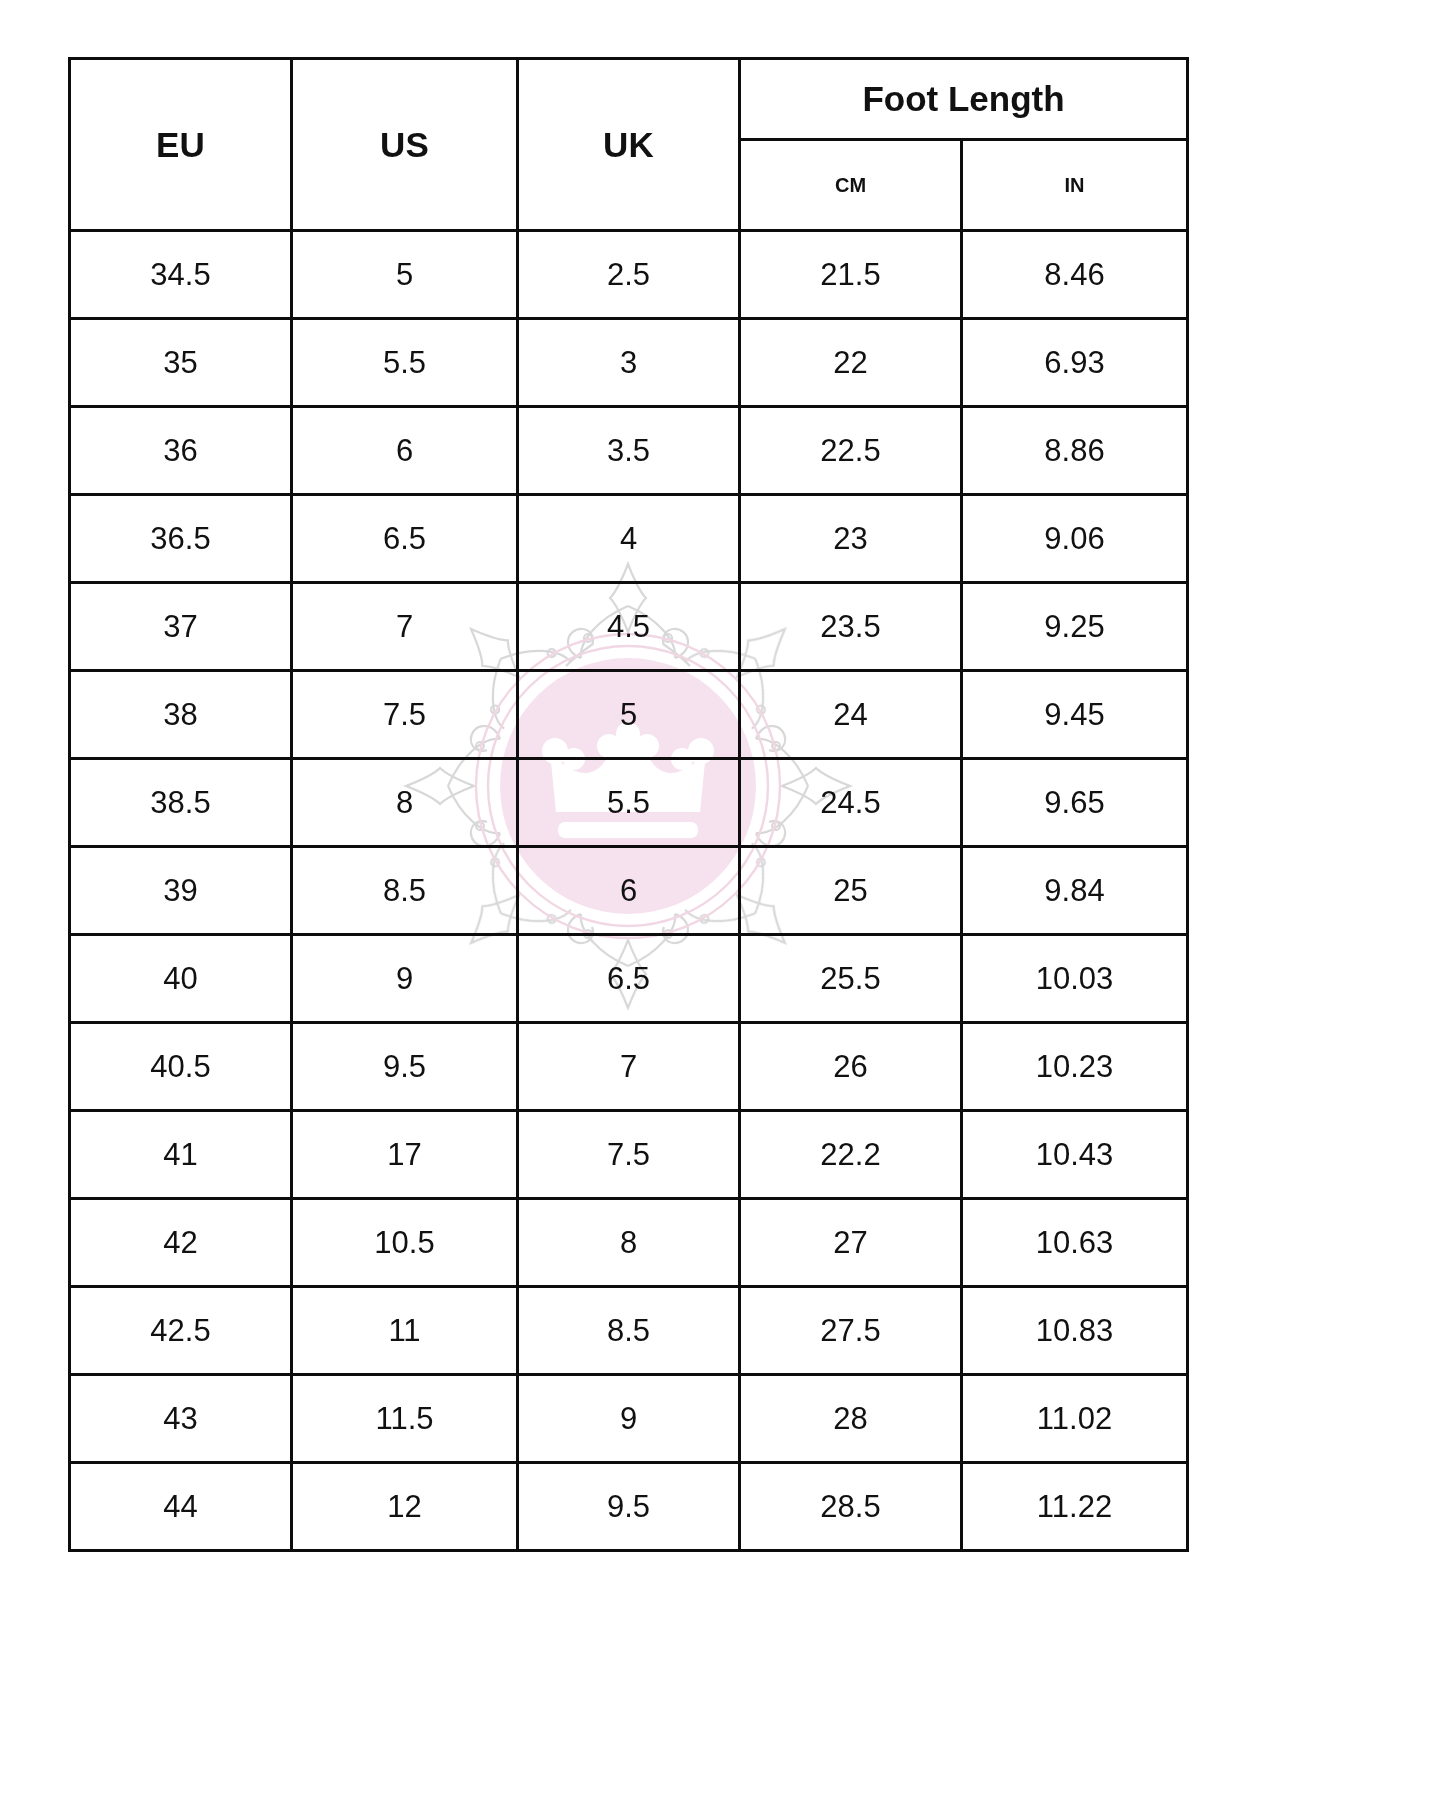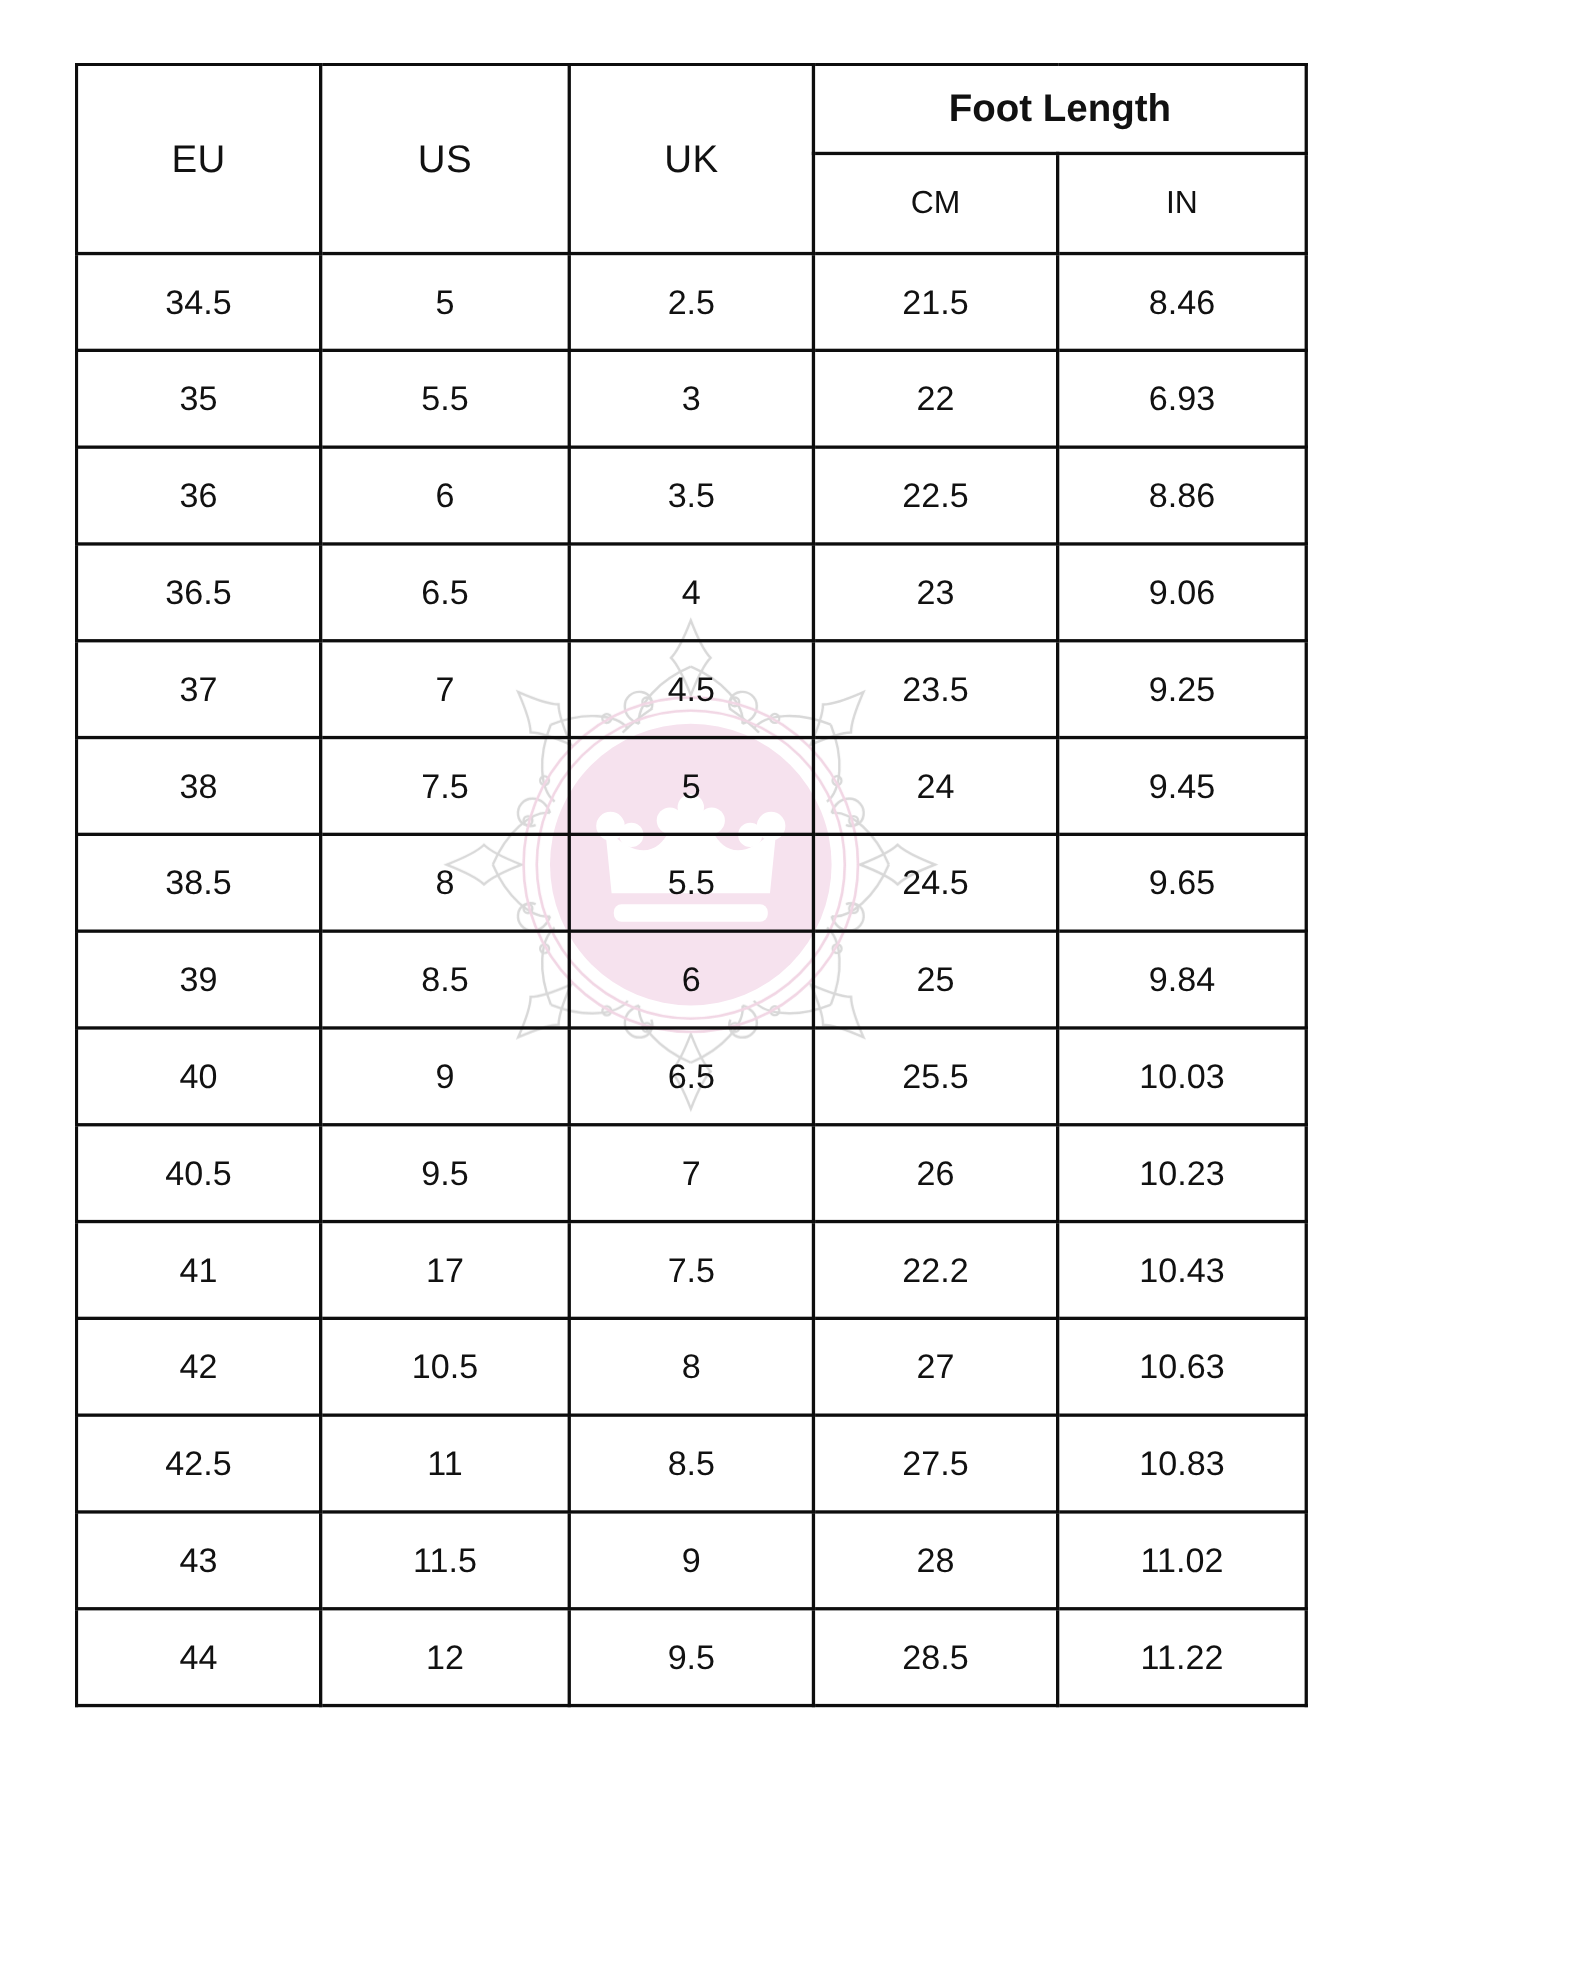--- a/index.html
+++ b/index.html
@@ -61,32 +61,32 @@
   
   col.c-eu { width: 222px; }
   col.c-us { width: 226px; }
   col.c-uk { width: 222px; }
   col.c-cm { width: 222px; }
   col.c-in { width: 226px; }
 
   th.head-main {
     height: 166px;
     font-size: 35px;
-    font-weight: normal;
+    font-weight: bold;
     letter-spacing: 0.3px;
   }
   th.head-group {
     height: 78px;
     font-size: 35px;
     font-weight: bold;
   }
   th.head-sub {
     height: 88px;
-    font-size: 29px;
-    font-weight: normal;
+    font-size: 20px;
+    font-weight: bold;
   }
   td.cell {
     height: 85px;
     font-size: 31px;
     font-weight: normal;
   }
 </style>
 </head>
 <body>
 

